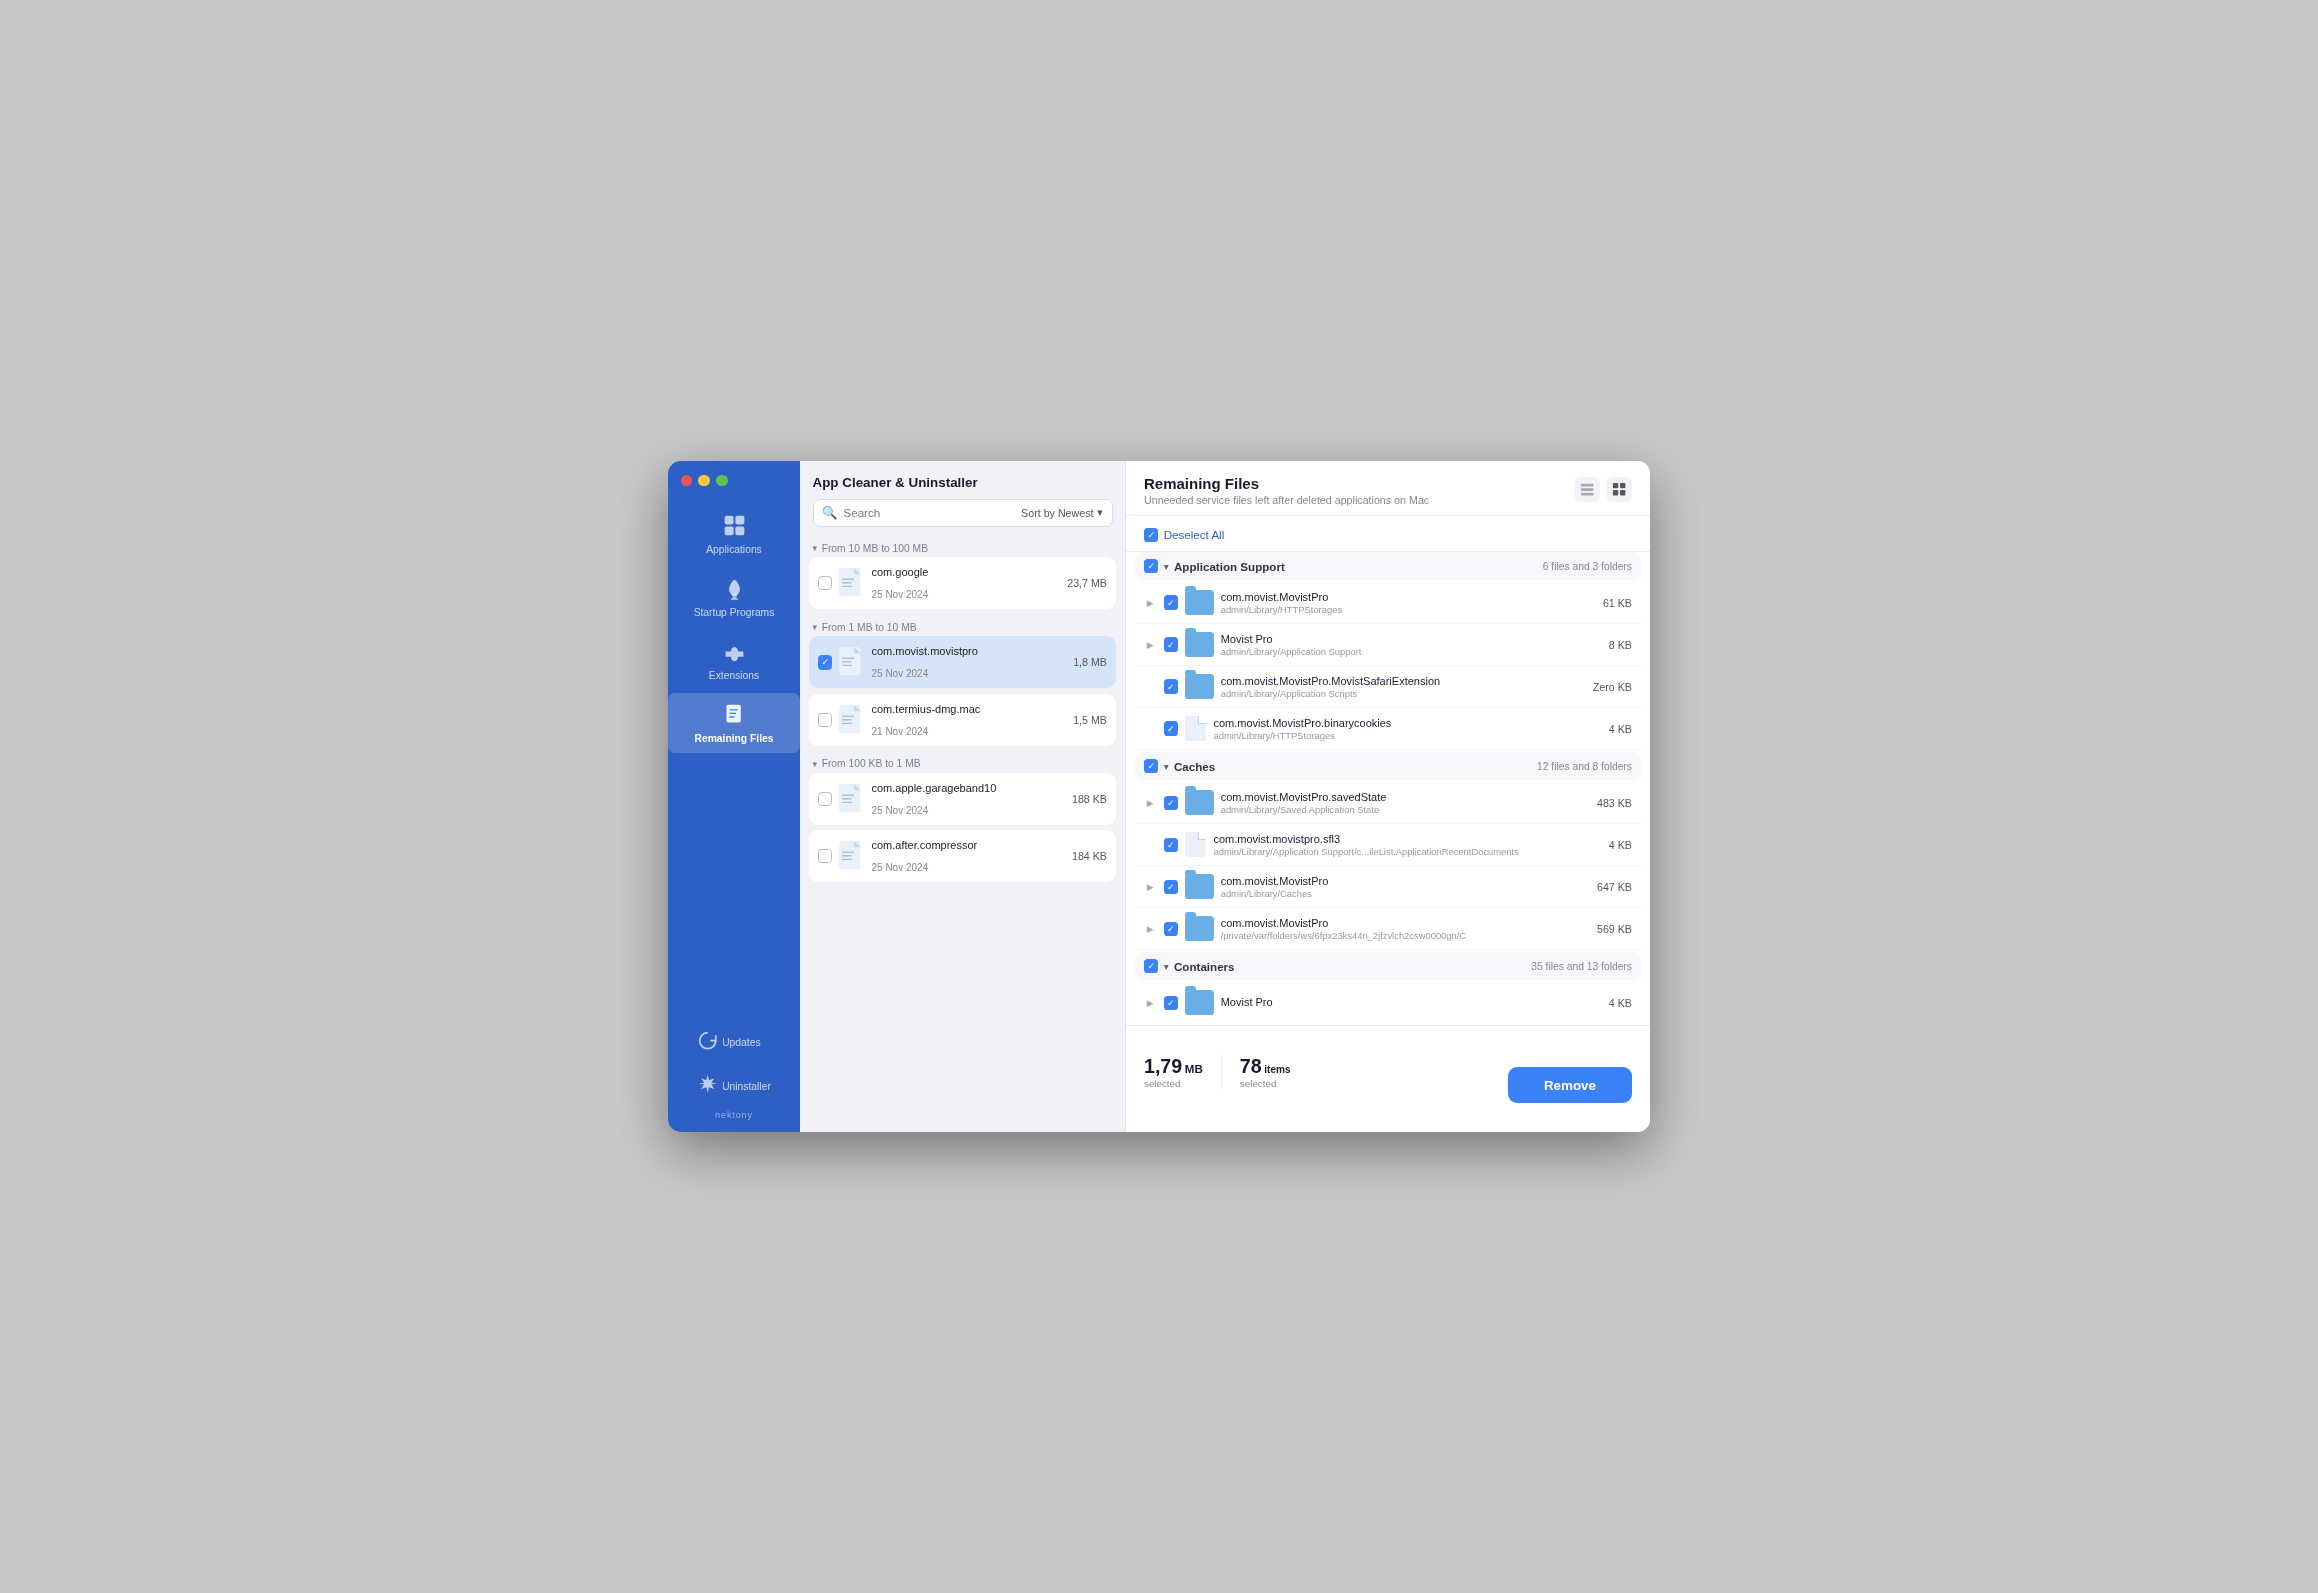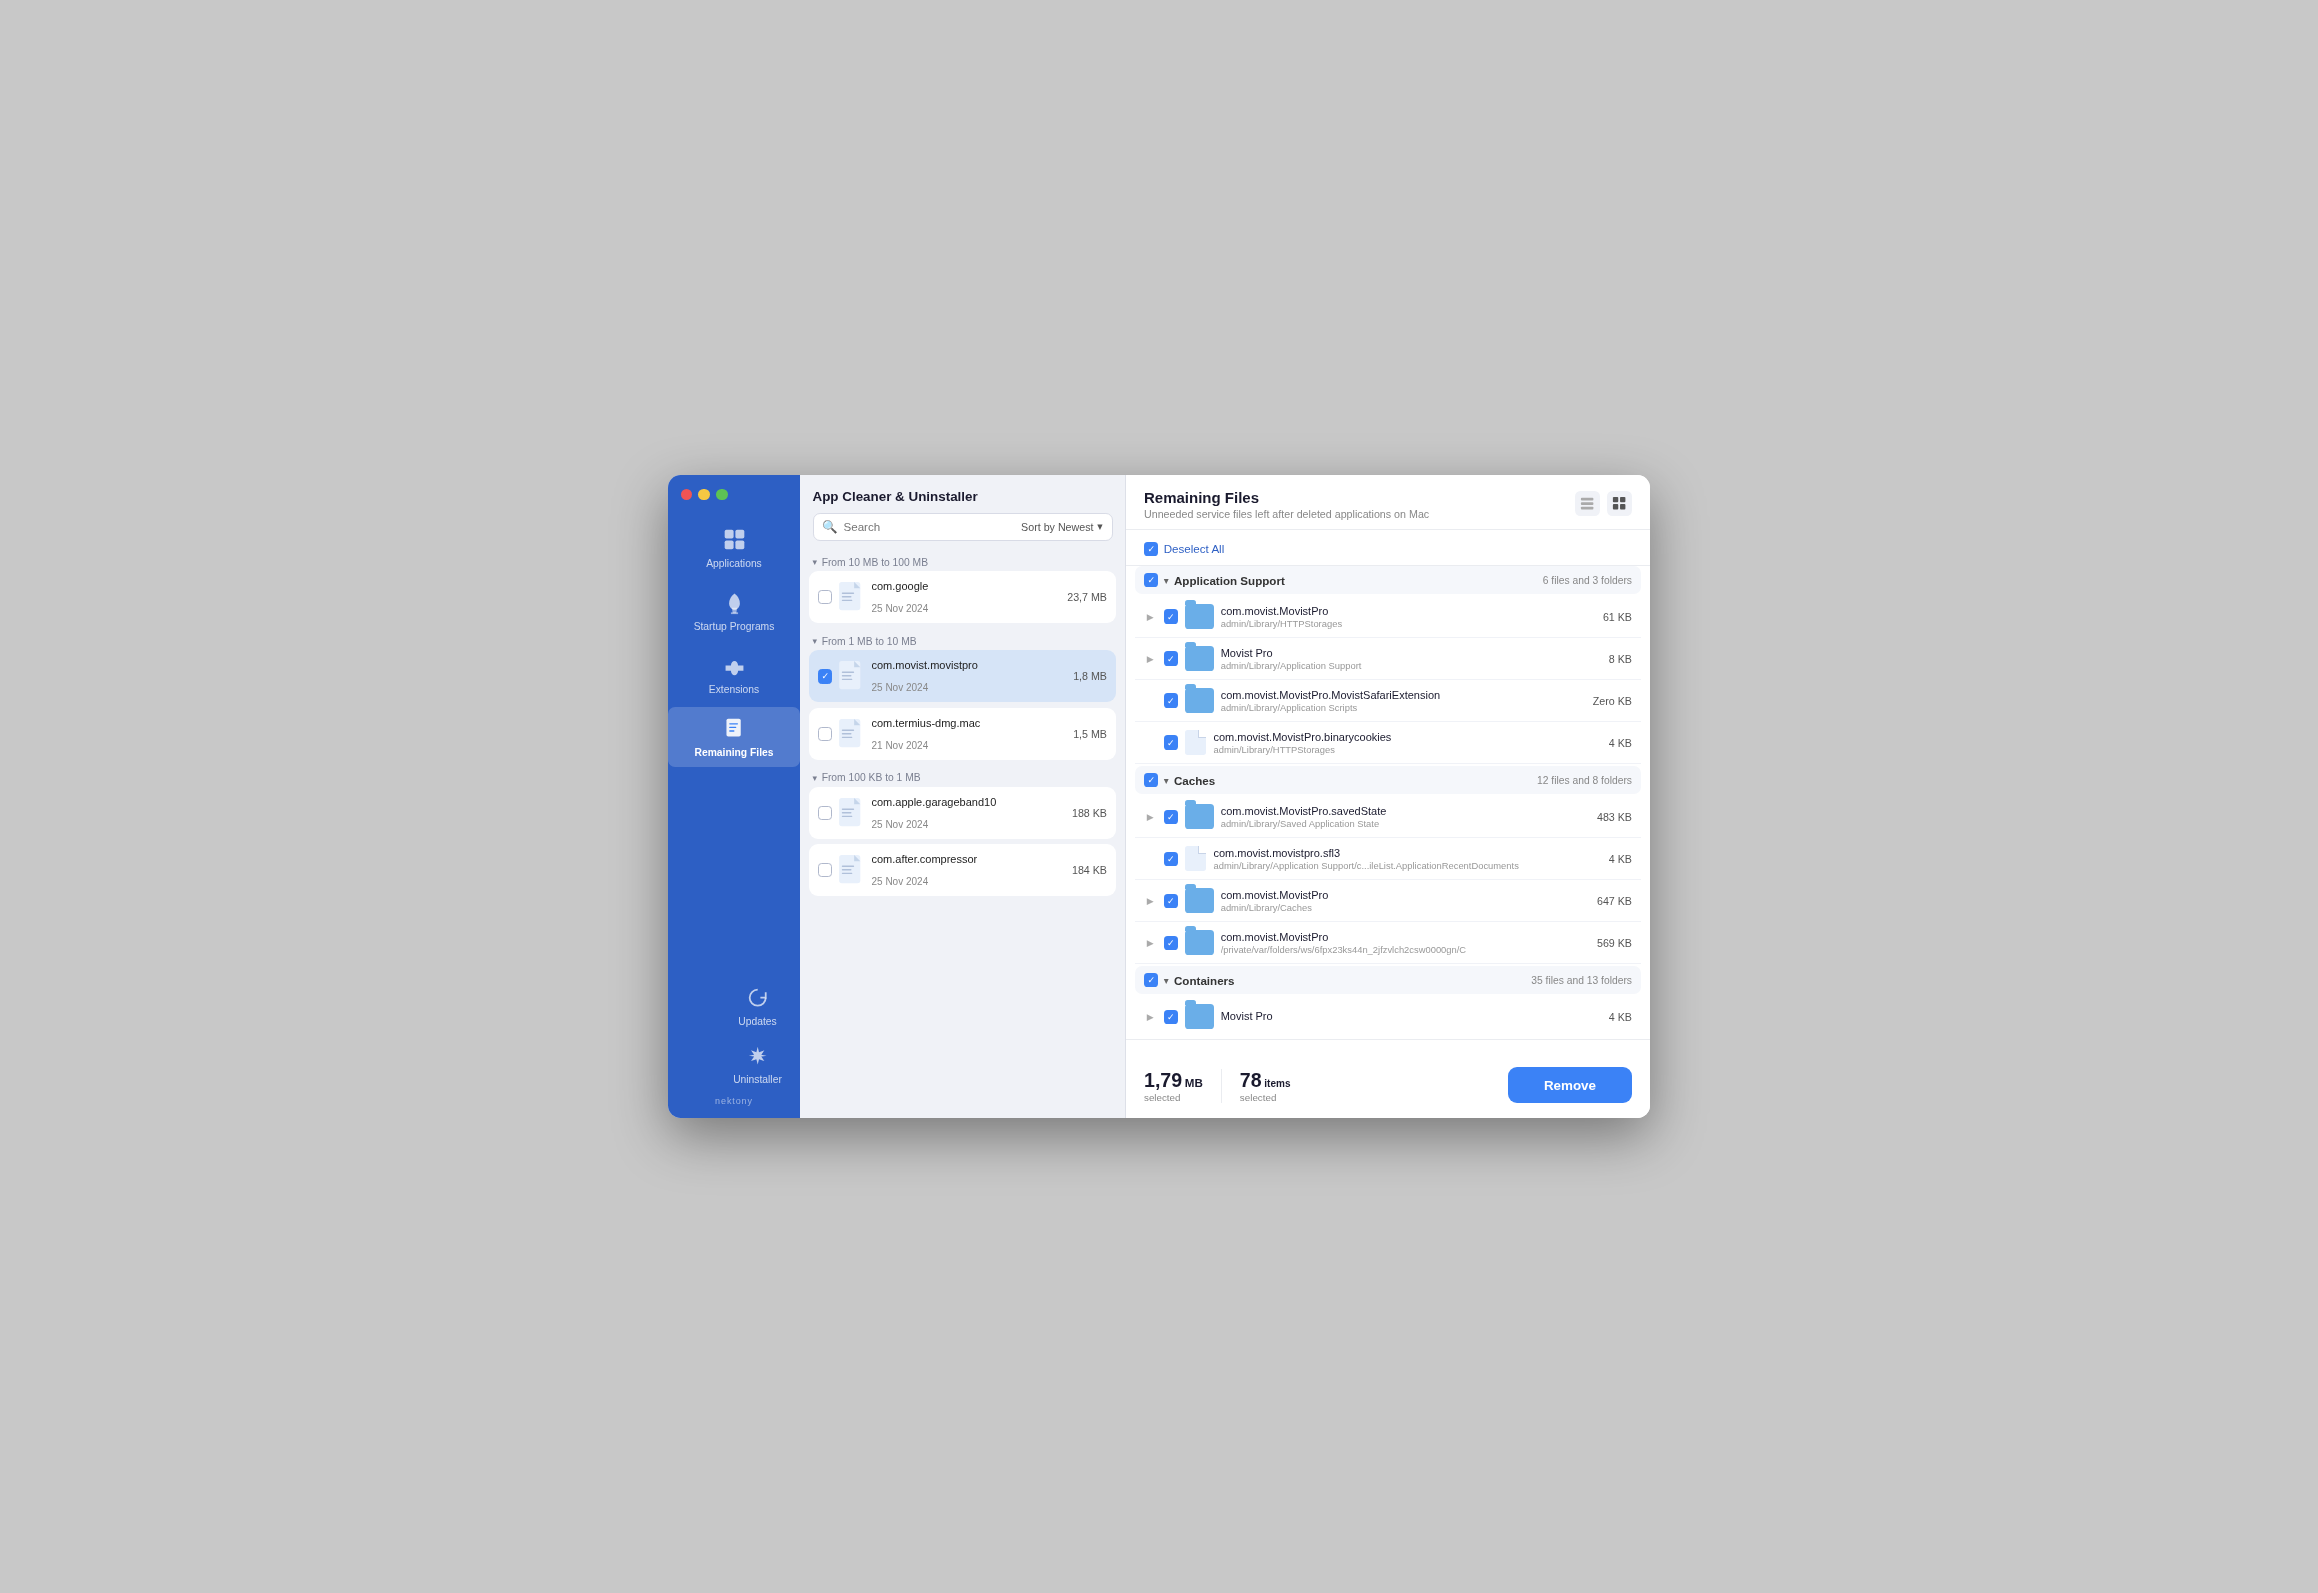--- a/index.html
+++ b/index.html
@@ -76,21 +76,21 @@
     }
     .sidebar-bottom {
       padding-bottom: 12.5px;
       display: flex;
       flex-direction: column;
       align-items: center;
       gap: 3.6px;
     }
     .sidebar-bottom-item {
       display: flex;
-      flex-direction: column;
+      flex-direction: row;
       align-items: center;
       gap: 3.6px;
       padding: 7.1px;
       cursor: pointer;
       color: rgba(255,255,255,0.75);
       font-size: 10.3px;
       text-align: left;
       width: 100%;
       margin-left: 47px;
     }
@@ -302,23 +302,23 @@
       border-left: 0.9px solid #c8d4e8;
       border-bottom: 0.9px solid #c8d4e8;
     }
     .row-info { flex: 1; min-width: 0; }
     .row-name { font-size: 11px; font-weight: 500; color: #1a1a2e; }
     .row-path { font-size: 9.4px; color: #999; margin-top: 0.9px; white-space: nowrap; overflow: hidden; text-overflow: ellipsis; }
     .row-size { font-size: 10.7px; color: #555; white-space: nowrap; font-weight: 500; }
     
     .right-footer {
       border-top: 0.9px solid #eaecf0;
-      padding: 15px 18px;
-      display: flex;
-      align-items: flex-end;
+      padding: 29px 18px;
+      display: flex;
+      align-items: flex-start;
       gap: 0;
     }
     .footer-stat {
       display: flex;
       flex-direction: column;
       padding-right: 18px;
       border-right: 0.9px solid #eaecf0;
       margin-right: 18px;
     }
     .footer-stat:last-of-type { border-right: none; }

